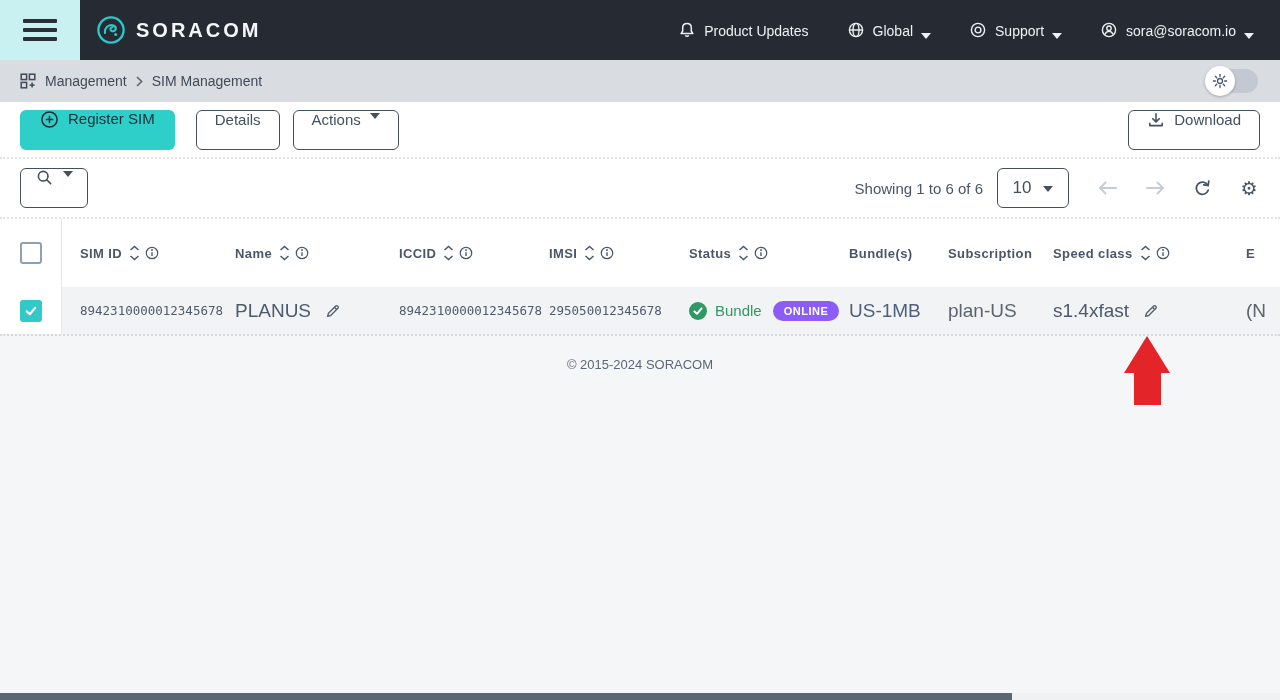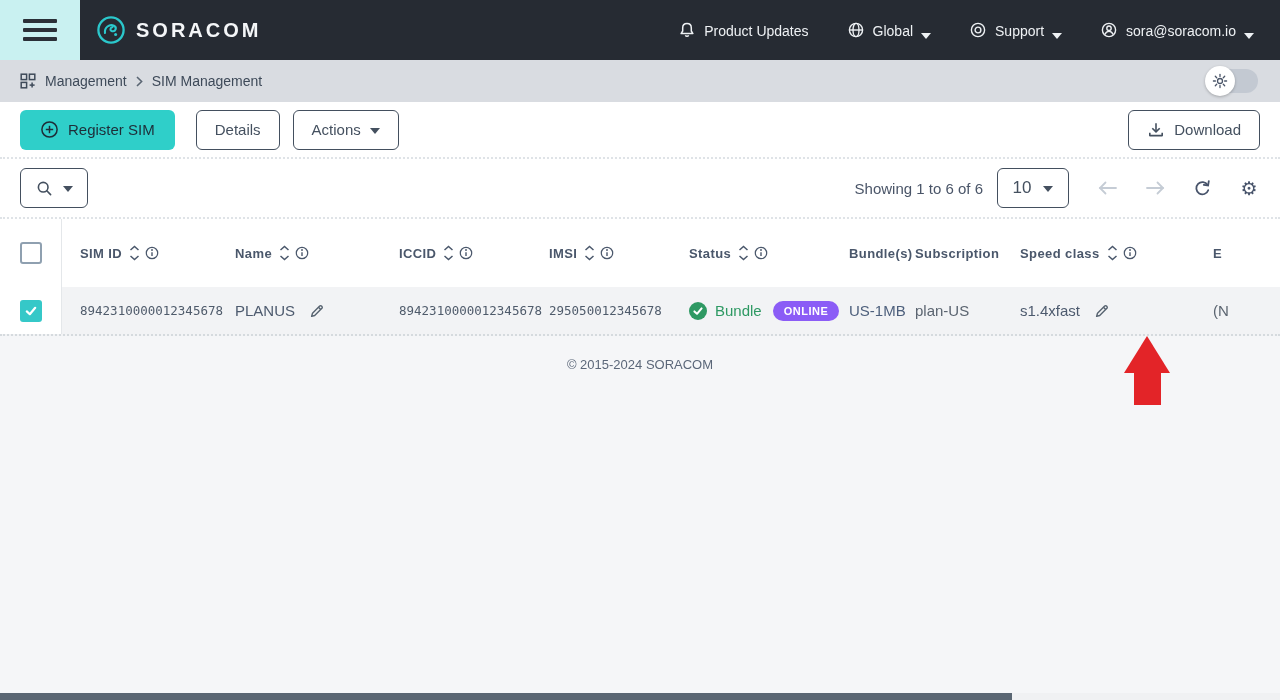--- a/index.html
+++ b/index.html
@@ -20,21 +20,21 @@
   
   .crumbbar { display:flex; align-items:center; height:42px; background:#d9dce1; padding:0 22px 0 20px; }
   .crumb { display:flex; align-items:center; gap:9px; font-size:14px; color:#3e4a59; }
   .crumb a { color:#3e4a59; text-decoration:none; cursor:pointer; }
   .toggle { margin-left:auto; position:relative; width:52px; height:24px; background:#c3c9d2; border-radius:12px; cursor:pointer; }
   .knob { position:absolute; left:-1px; top:-3px; width:30px; height:30px; background:#ffffff; border-radius:50%; box-shadow:0 1px 3px rgba(0,0,0,.25); display:flex; align-items:center; justify-content:center; }
 
   
   .panel { background:#ffffff; }
   .toolbar { display:flex; align-items:center; height:57px; padding:0 20px; border-bottom:2px dotted #dfe3e7; background:#fff; }
-  .btn { display:inline-flex; align-items:center; justify-content:center; gap:9px; height:40px; border-radius:6px; font-size:15px; cursor:pointer; background:#fff; border:1.5px solid #434f5e; color:#44505f; padding:0 18px; font-family:"Liberation Sans",sans-serif; }
+  .btn { display:inline-flex; justify-content:center; gap:9px; height:40px; border-radius:6px; font-size:15px; cursor:pointer; background:#fff; border:1.5px solid #434f5e; color:#44505f; padding:0 18px; font-family:"Liberation Sans",sans-serif; }
   .btn-primary { background:#2fcfc9; border:none; color:#1e2d38; padding:0 20px; }
   .btn + .btn { margin-left:21px; }
   .btn-actions { margin-left:13px !important; }
   .btn-download { margin-left:auto !important; }
   .caret-dk { width:0; height:0; border-left:5px solid transparent; border-right:5px solid transparent; border-top:6px solid #44505f; margin-top:2px; }
 
   .listbar { height:60px; border-bottom:2px dotted #dfe3e7; }
   .btn-search { width:68px; padding:0; gap:10px; }
   .list-right { margin-left:auto; display:flex; align-items:center; }
   .showing { font-size:15px; color:#4a5568; }
@@ -46,28 +46,28 @@
   
   .thead { display:flex; align-items:center; height:68px; background:#fff; }
   .trow { display:flex; align-items:center; height:49px; background:#f2f3f5; border-bottom:2px dotted #d5dade; }
   .cell { flex:none; display:flex; align-items:center; }
   .c-check { width:62px; justify-content:center; align-self:stretch; border-right:1px solid #e4e7ea; background:#fff; }
   .c-simid { width:173px; padding-left:18px; }
   .c-name  { width:164px; }
   .c-iccid { width:150px; }
   .c-imsi  { width:140px; }
   .c-status{ width:160px; }
-  .c-bundle{ width:66px; }
+  .c-bundle{ width:99px; }
   .c-subscr{ width:105px; }
   .c-speed { width:193px; }
   .c-expiry{ width:80px; }
   .hlabel { font-size:13px; font-weight:bold; color:#4a576b; letter-spacing:.4px; display:flex; align-items:center; gap:7px; }
   .hicons { display:flex; align-items:center; gap:5px; margin-left:7px; }
   .mono { font-family:"DejaVu Sans Mono", monospace; font-size:12.5px; color:#4f5b6b; }
-  .cval { font-size:15px; color:#4d5a6e; }
+  .cval { font-size:19px; color:#4d5a6e; }
   .link-ish { color:#4d5f7c; }
   .sub-val { color:#5b6470; }
   .pencil { margin-left:14px; cursor:pointer; display:flex; }
   .cb { width:22px; height:22px; border-radius:3px; cursor:pointer; }
   .cb-empty { background:#fff; border:2px solid #8fa0b0; }
   .cb-checked { background:#35c8c8; display:flex; align-items:center; justify-content:center; }
   .status-wrap { display:flex; align-items:center; gap:8px; }
   .st-circle { width:18px; height:18px; border-radius:50%; background:#2e9963; display:flex; align-items:center; justify-content:center; }
   .st-text { color:#2e9963; font-size:15px; }
   .badge { margin-left:3px; background:#8b5cf6; color:#fff; font-size:11px; font-weight:bold; letter-spacing:.5px; padding:4px 11px; border-radius:11px; }

